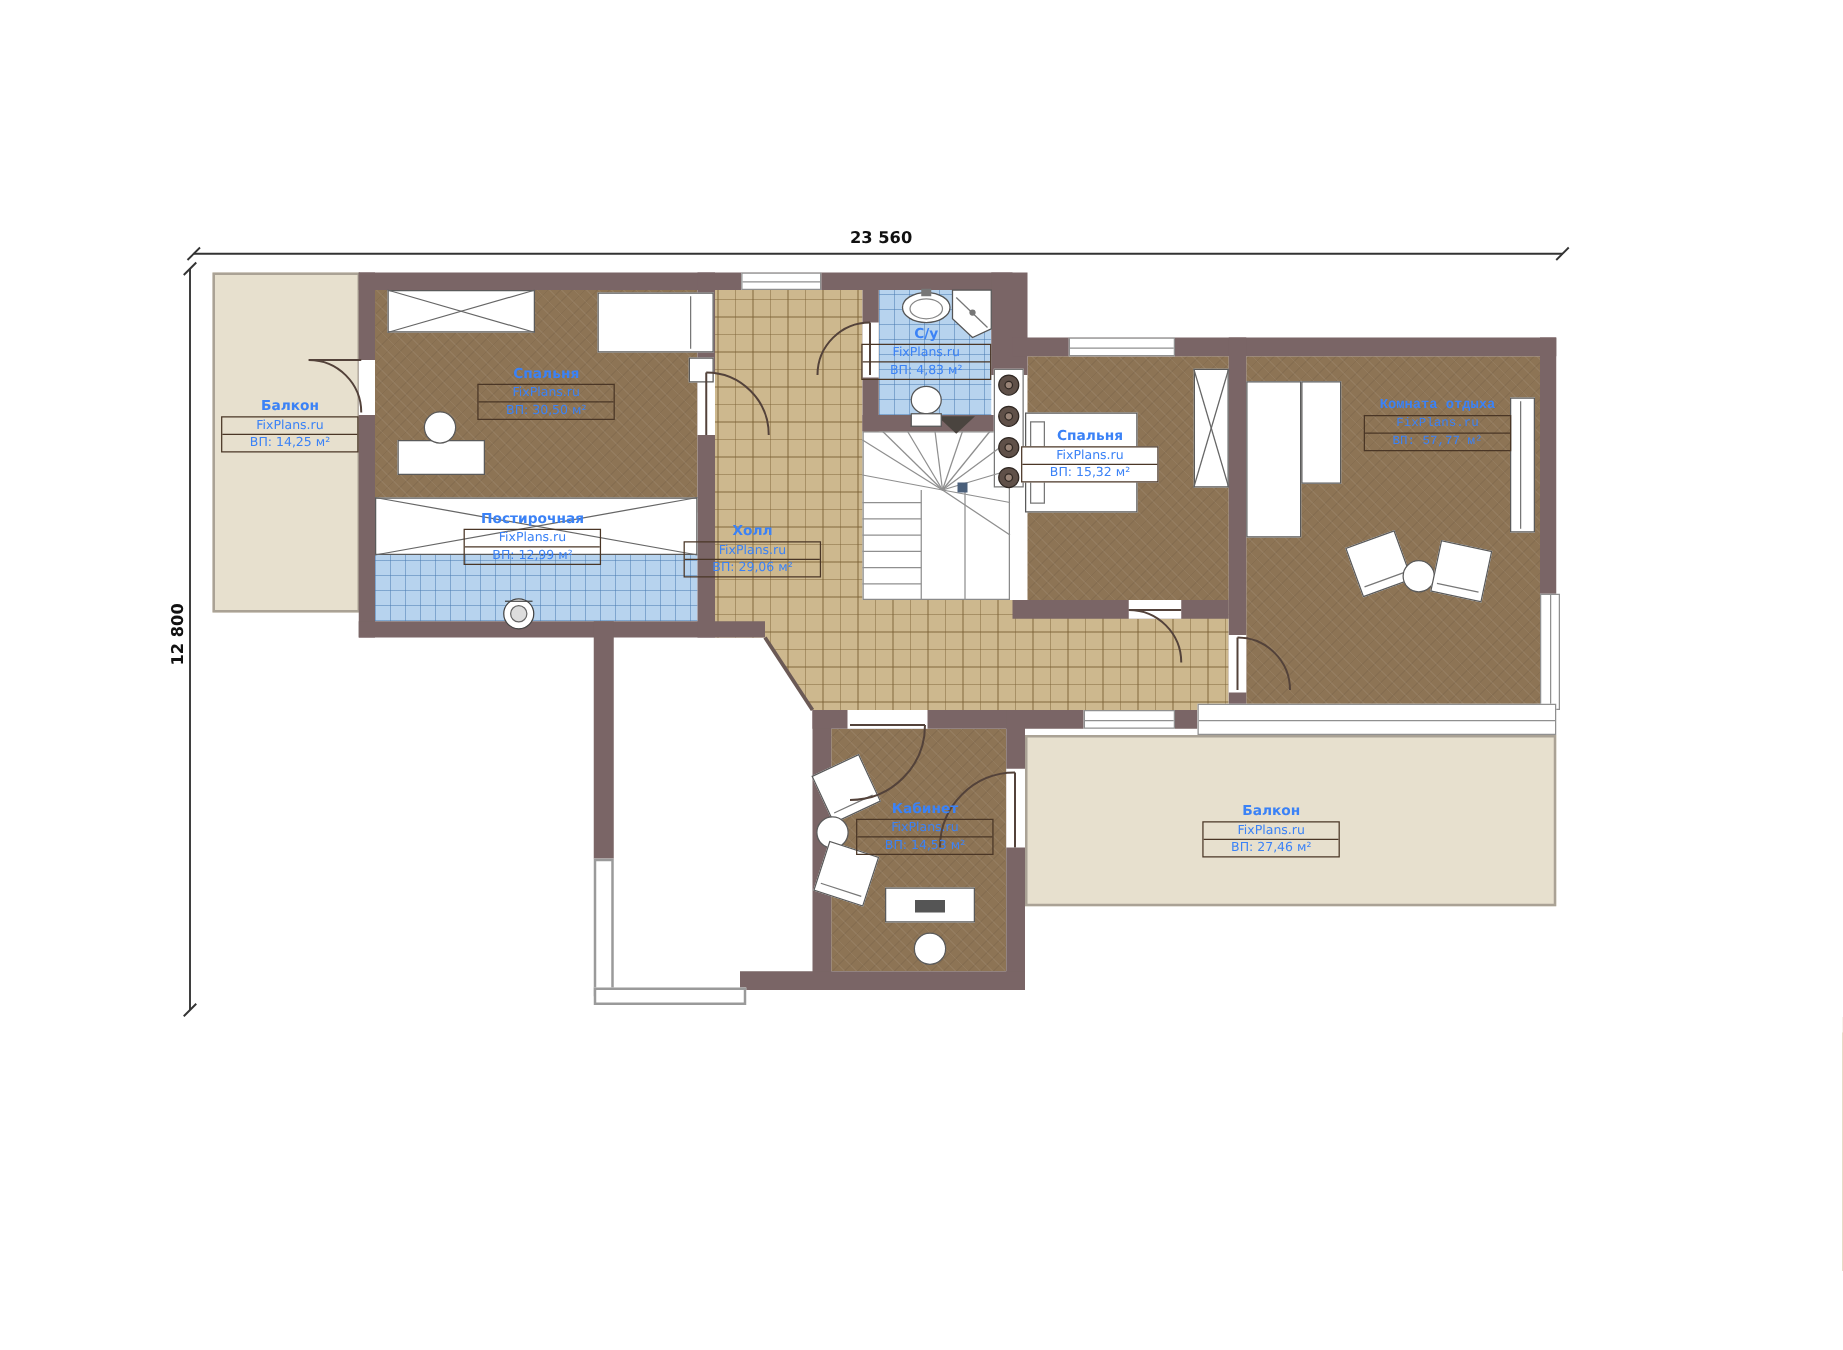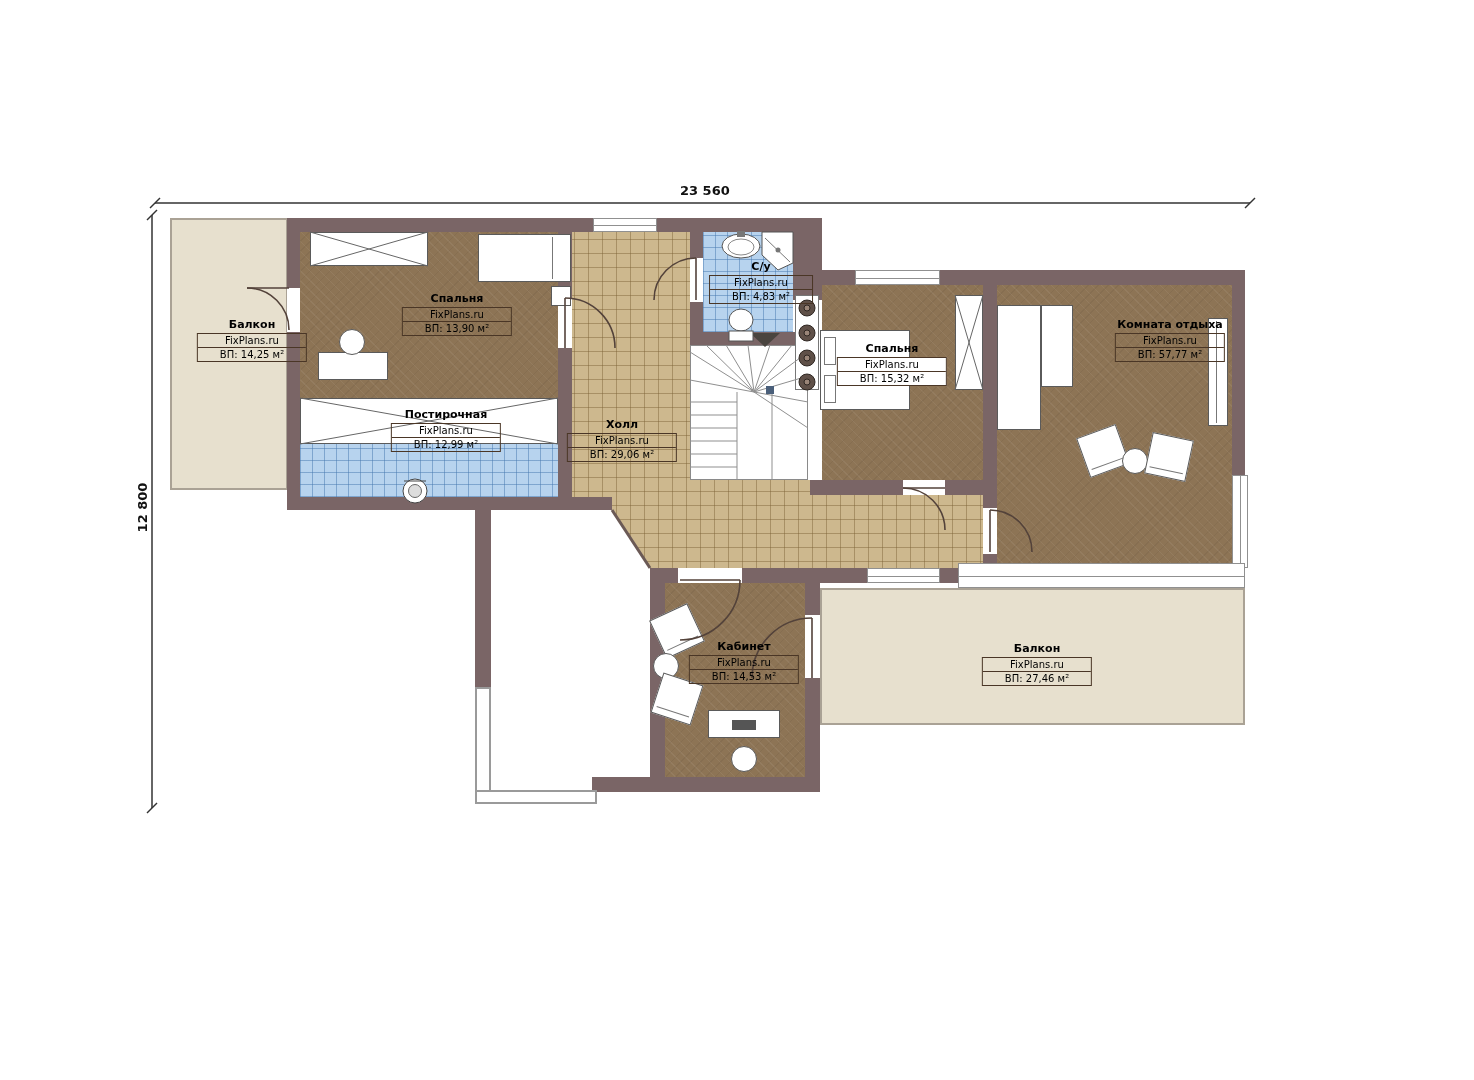--- a/index.html
+++ b/index.html
@@ -22,21 +22,21 @@
   .window.h::after{content:'';position:absolute;left:0;right:0;top:50%;border-top:1px solid #909090;}
   .window.v::after{content:'';position:absolute;top:0;bottom:0;left:50%;border-left:1px solid #909090;}
   .doorgap{background:#fff;z-index:4;}
   .parapet{background:#fff;border:2px solid #9a9a9a;z-index:3;}
   .furn{background:#fff;border:1px solid #5a5a5a;z-index:4;}
   .round{border-radius:50%;}
   .armchair::after{content:'';position:absolute;left:3px;right:3px;bottom:6px;border-top:1px solid #777;}
   .stairs{background:#fff;border:1px solid #8a8a8a;z-index:2;}
   .vent{background:#fff;border:1px solid #777;z-index:4;}
   .overlay{position:absolute;inset:0;z-index:5;pointer-events:none;}
-  .room-label{position:absolute;transform:translateX(-50%);text-align:center;color:#000000;z-index:6;margin-left:20px;}
+  .room-label{position:absolute;transform:translateX(-50%);text-align:center;color:#3b82f6;z-index:6;}
   .room-name{font-size:11px;font-weight:bold;margin-bottom:2px;white-space:nowrap;}
   .room-box{display:inline-block;border:1px solid #4a3626;}
   .room-wm{font-size:10px;padding:1px 7px;border-bottom:1px solid #4a3626;white-space:nowrap;}
   .room-area{font-size:10px;padding:1px 22px;white-space:nowrap;}
   .dim{position:absolute;font-size:13px;font-weight:bold;color:#111;z-index:6;white-space:nowrap;}
   .bed-line-r{position:absolute;top:2px;bottom:2px;right:2px;width:16px;border-left:1px solid #777;}
   .pillow{position:absolute;background:#fff;border:1px solid #777;}
 </style>
 </head>
 <body>
@@ -226,21 +226,21 @@
   <div class="dim" style="left:118px;top:500px;transform:rotate(-90deg);">12 800</div>
 
   <div class="room-label" style="left:232px;top:318px;">
     <div class="room-name">Балкон</div>
     <div class="room-box"><div class="room-wm">FixPlans.ru</div>
     <div class="room-area">ВП: 14,25 м²</div></div>
   </div>
   <div class="room-label" style="left:437px;top:292px;">
     <div class="room-name">Спальня</div>
     <div class="room-box"><div class="room-wm">FixPlans.ru</div>
-    <div class="room-area">ВП: 13,90 м²</div></div>
+    <div class="room-area">ВП: 30,50 м²</div></div>
   </div>
   <div class="room-label" style="left:426px;top:408px;text-align:center;">
     <div class="room-name">Постирочная</div>
     <div class="room-box"><div class="room-wm">FixPlans.ru</div>
     <div class="room-area">ВП: 12,99 м²</div></div>
   </div>
   <div class="room-label" style="left:602px;top:418px;">
     <div class="room-name">Холл</div>
     <div class="room-box"><div class="room-wm">FixPlans.ru</div>
     <div class="room-area">ВП: 29,06 м²</div></div>
@@ -248,26 +248,26 @@
   <div class="room-label" style="left:741px;top:260px;">
     <div class="room-name">С/у</div>
     <div class="room-box"><div class="room-wm">FixPlans.ru</div>
     <div class="room-area">ВП: 4,83 м²</div></div>
   </div>
   <div class="room-label" style="left:872px;top:342px;">
     <div class="room-name">Спальня</div>
     <div class="room-box" style="background:#fff;"><div class="room-wm">FixPlans.ru</div>
     <div class="room-area">ВП: 15,32 м²</div></div>
   </div>
-  <div class="room-label" style="left:1150px;top:318px;">
+  <div class="room-label" style="left:1150px;top:318px;font-family:Liberation Mono, monospace;">
     <div class="room-name">Комната отдыха</div>
     <div class="room-box"><div class="room-wm">FixPlans.ru</div>
     <div class="room-area">ВП: 57,77 м²</div></div>
   </div>
-  <div class="room-label" style="left:724px;top:640px;">
+  <div class="room-label" style="left:740px;top:640px;">
     <div class="room-name">Кабинет</div>
     <div class="room-box"><div class="room-wm">FixPlans.ru</div>
     <div class="room-area">ВП: 14,53 м²</div></div>
   </div>
   <div class="room-label" style="left:1017px;top:642px;">
     <div class="room-name">Балкон</div>
     <div class="room-box"><div class="room-wm">FixPlans.ru</div>
     <div class="room-area">ВП: 27,46 м²</div></div>
   </div>
 

